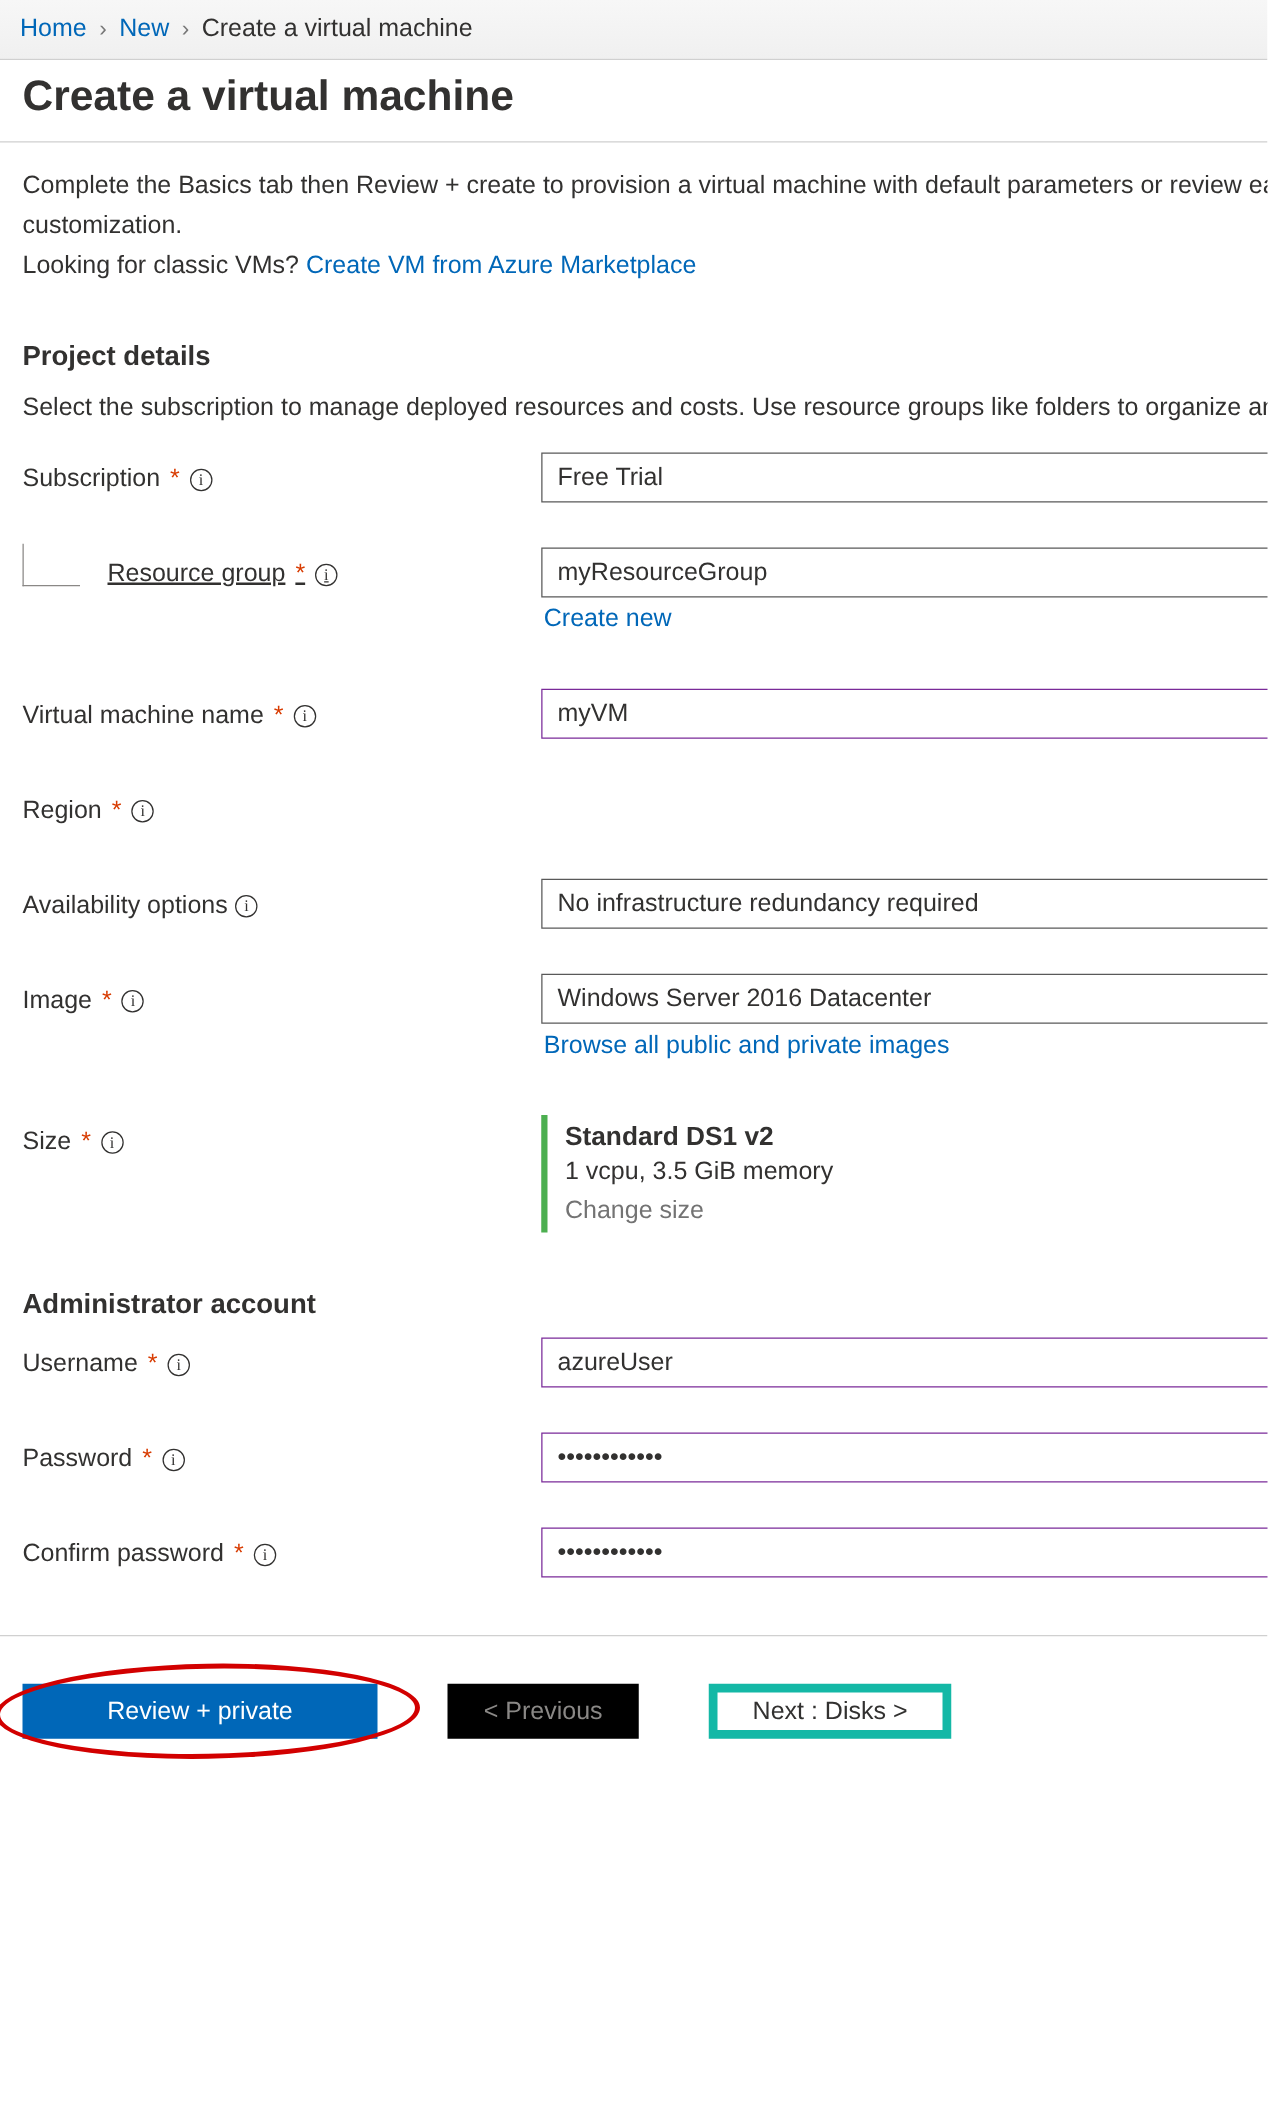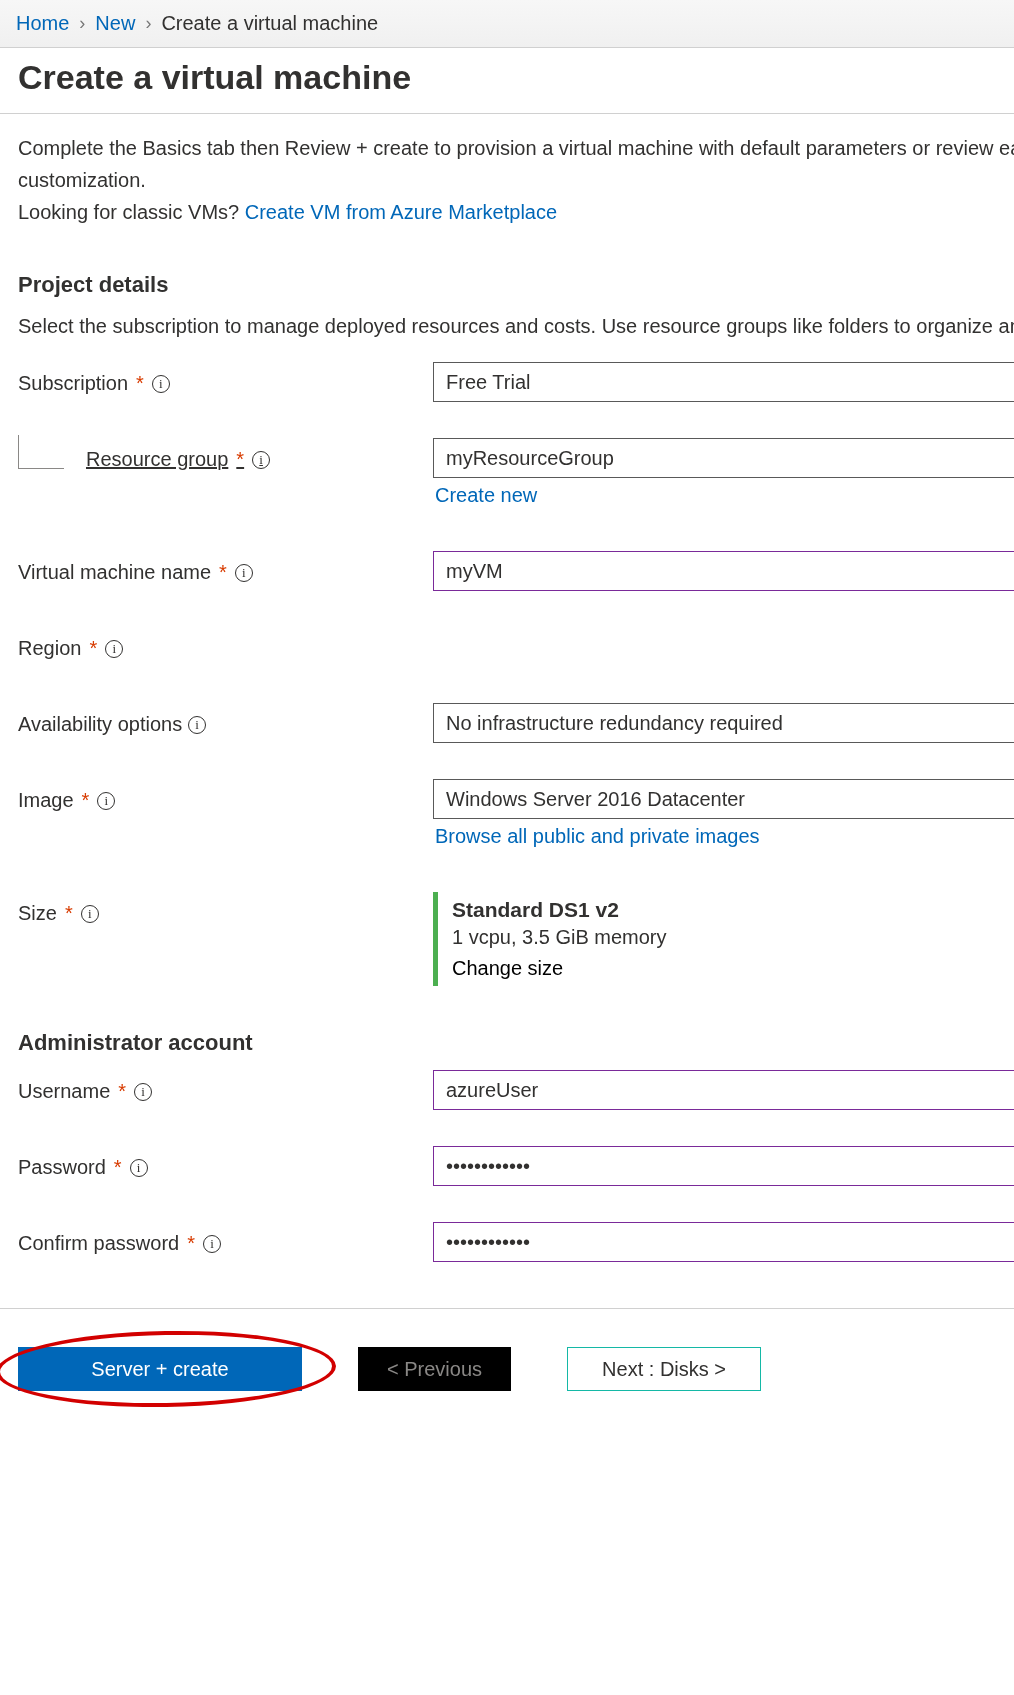--- a/index.html
+++ b/index.html
@@ -130,21 +130,21 @@
     padding: 6px 0 0 2px;
     cursor: pointer;
   }
 
   .size-panel {
     border-left: 5px solid #4caf50;
     padding: 6px 0 6px 14px;
   }
   .size-panel .size-name { font-weight: 700; font-size: 21px; }
   .size-panel .size-desc { font-size: 20px; margin-top: 4px; }
-  .size-panel .size-link { color: #000000; font-size: 20px; margin-top: 8px; cursor:pointer; }
+  .size-panel .size-link { color: #737373; font-size: 20px; margin-top: 8px; cursor:pointer; }
   .gap-md { margin-bottom: 26px; }
   .gap-big{ margin-bottom: 44px; }
 
   
   .footer {
     border-top: 1px solid #d0d0d0;
     margin-top: 36px;
     padding: 38px 18px 38px 18px;
     display: flex;
     align-items: center;
@@ -166,21 +166,21 @@
     color: #fff;
     width: 284px;
   }
   .btn-disabled {
     background: #000000;
     color: #8a8886;
     cursor: default;
   }
   .btn-secondary {
     background: #fff;
-    border: 1px solid #14b8a6;
+    border: 7px solid #14b8a6;
     color: #323130;
     width: 194px;
   }
 
   
   .annotation-ellipse {
     position: absolute;
     left: -4px;
     top: 22px;
     width: 340px;
@@ -335,16 +335,16 @@
     </div>
     <div class="input-col">
       <div class="text-input active">••••••••••••</div>
     </div>
   </div>
 
 </div>
 
 <div class="footer">
   <div class="annotation-ellipse"></div>
-  <div class="btn btn-primary">Server + create</div>
+  <div class="btn btn-primary">Review + private</div>
   <div class="btn btn-disabled">&lt; Previous</div>
   <div class="btn btn-secondary">Next : Disks &gt;</div>
 </div>
 
 </body></html>

